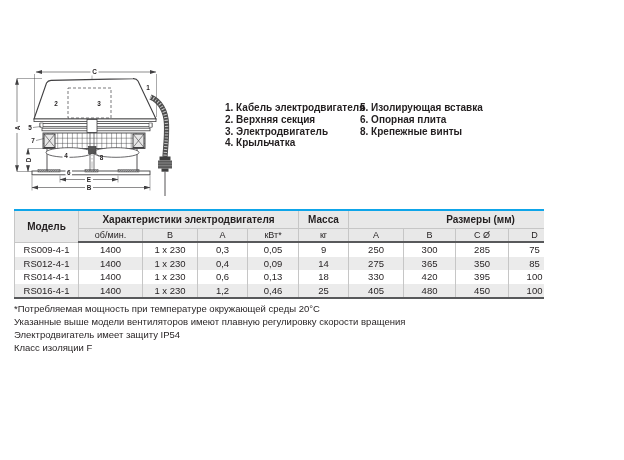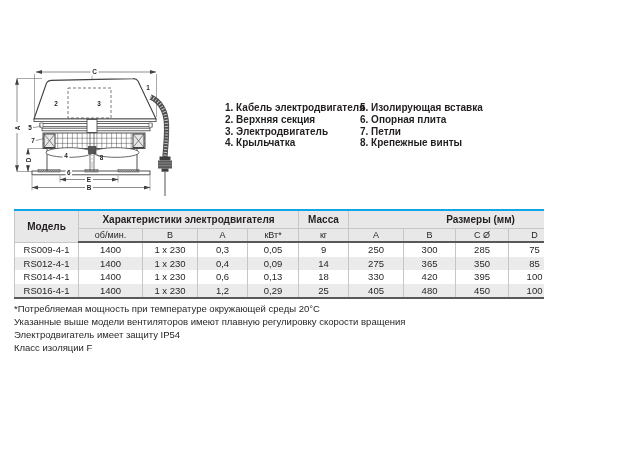--- a/index.html
+++ b/index.html
@@ -185,21 +185,20 @@
 
   <div class="legend-col c1">
     <div>1. Кабель электродвигателя</div>
     <div>2. Верхняя секция</div>
     <div>3. Электродвигатель</div>
     <div>4. Крыльчатка</div>
   </div>
   <div class="legend-col c2">
     <div>5. Изолирующая вставка</div>
     <div>6. Опорная плита</div>
-    <div>7. Петли</div>
     <div>8. Крепежные винты</div>
   </div>
 
   <table class="spec">
     <colgroup>
       <col style="width:64px">
         <col style="width:64px">
         <col style="width:55px">
         <col style="width:50px">
       <col style="width:51px">
@@ -268,21 +267,21 @@
         <td>420</td>
         <td>395</td>
         <td>100</td>
         <td>330</td>
       </tr>
       <tr>
         <td>RS016-4-1</td>
         <td>1400</td>
         <td>1 x 230</td>
         <td>1,2</td>
-        <td>0,29</td>
+        <td>0,46</td>
         <td>25</td>
         <td>405</td>
         <td>480</td>
         <td>450</td>
         <td>100</td>
         <td>380</td>
       </tr>
     </tbody>
   </table>
 

